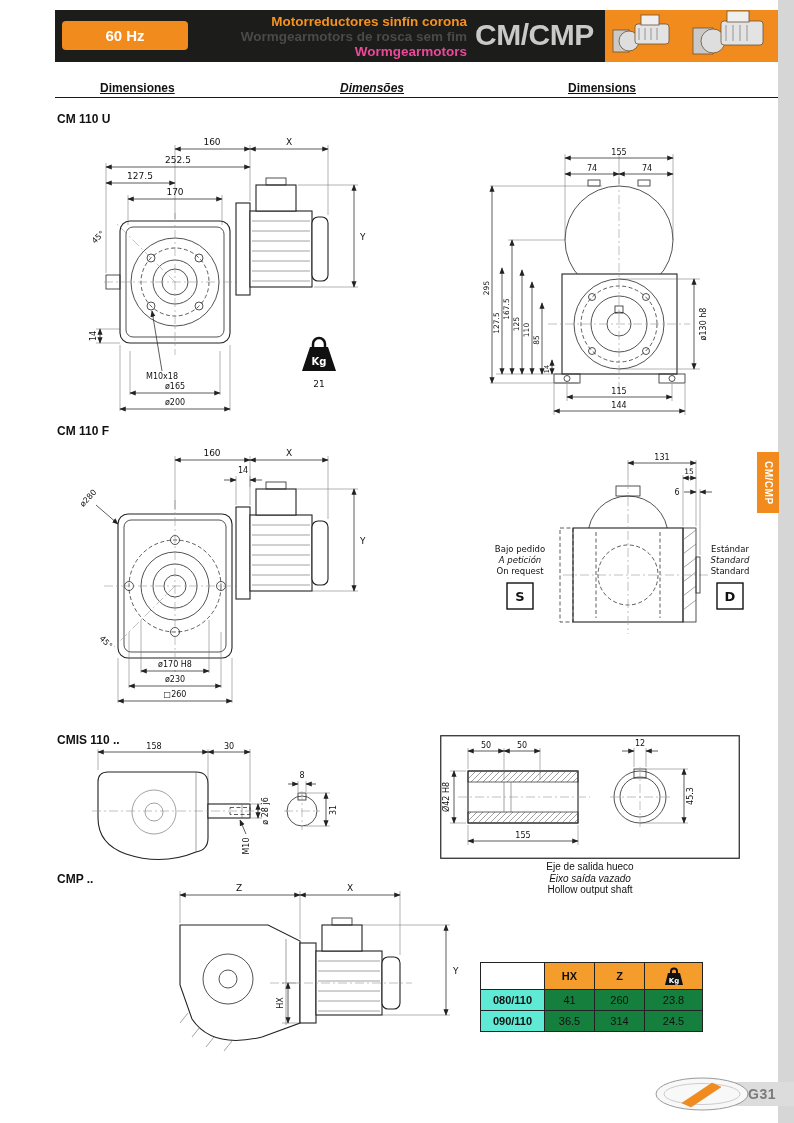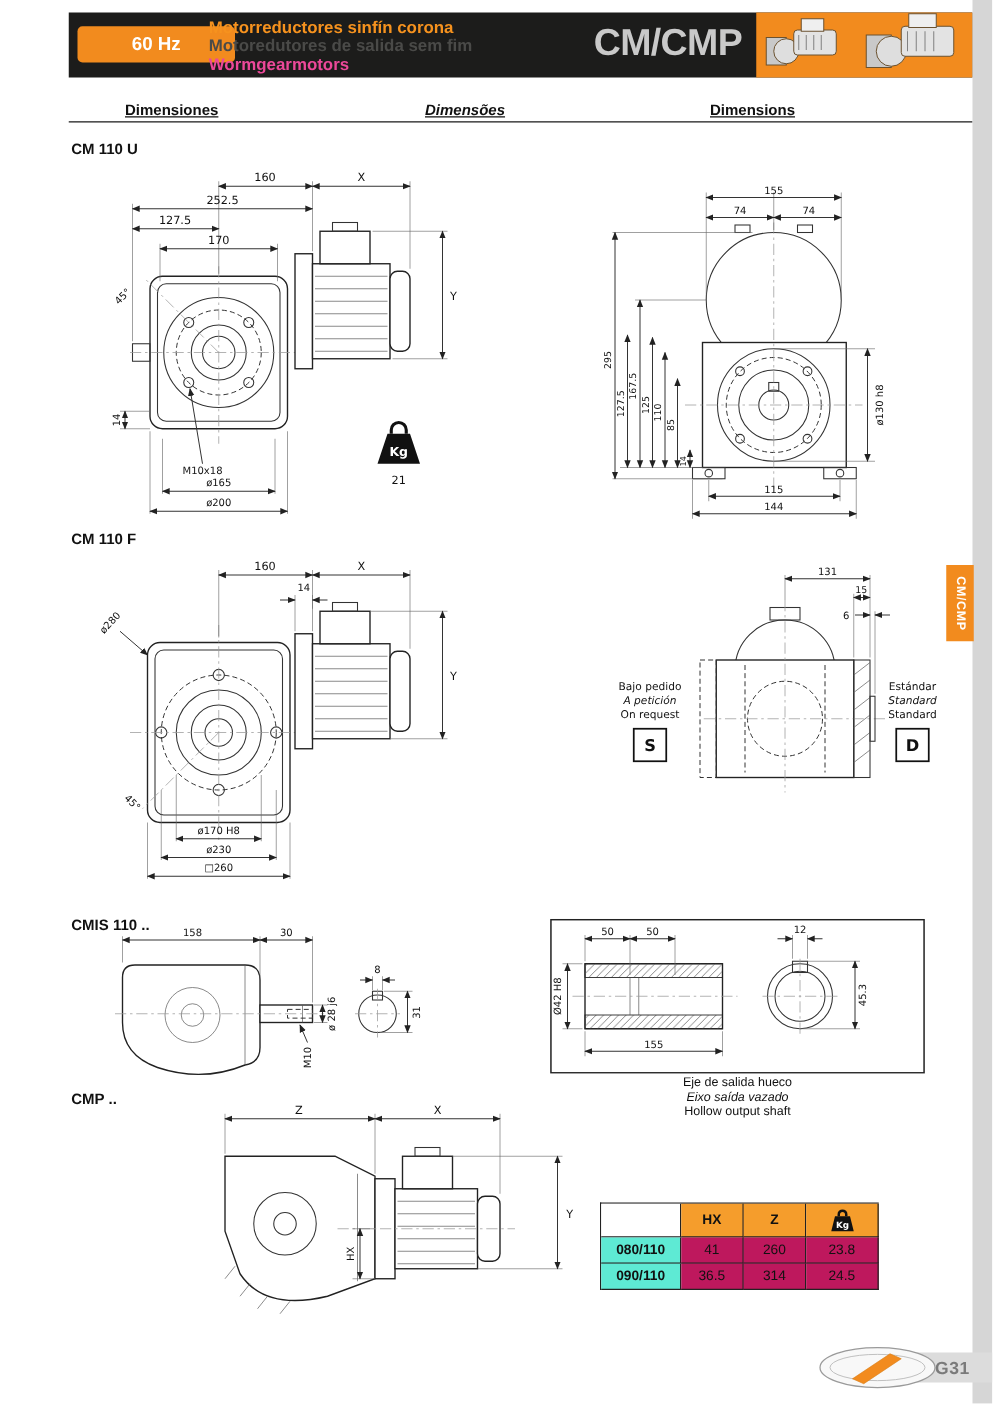--- a/index.html
+++ b/index.html
@@ -4,21 +4,21 @@
 <style>
   html,body{margin:0;padding:0;background:#fff}
   .page{position:relative;width:794px;height:1123px;background:#fff;overflow:hidden;
         font-family:"Liberation Sans",sans-serif;color:#111}
   .abs{position:absolute}
 
   
   .band{position:absolute;left:55px;top:10px;width:723px;height:52px;background:#1c1c1b}
   .badge{position:absolute;left:7px;top:11px;width:126px;height:29px;background:#F28B1E;
          border-radius:4px;color:#fff;font-weight:bold;font-size:15px;line-height:29px;text-align:center}
-  .titles{position:absolute;left:112px;top:4px;width:300px;font-weight:bold;
+  .titles{position:absolute;left:112px;top:4px;width:300px;text-align:right;font-weight:bold;
           font-size:13.5px;line-height:15px}
   .t-es{color:#F6921E}.t-pt{color:#4a4a48}.t-en{color:#ec4899}
   .product{position:absolute;left:420px;top:8px;font-size:30px;font-weight:bold;color:#c9c9c9;letter-spacing:-.5px}
   .photos{position:absolute;left:550px;top:0;width:173px;height:52px;background:#F28B1E}
 
   
   .colhead{position:absolute;top:81px;width:120px;font-weight:bold;font-size:12px;
            text-decoration:underline}
   .rule{position:absolute;left:55px;top:97px;width:723px;border-top:1.5px solid #1a1a1a}
 
@@ -44,21 +44,21 @@
   
   .caption{position:absolute;left:440px;top:861px;width:300px;text-align:center;font-size:10px;line-height:11.5px}
 
   
   .tbl{position:absolute;left:480px;top:962px;display:grid;grid-template-columns:64px 50px 50px 58px;
        border-top:1px solid #222;border-left:1px solid #222;font-size:11px}
   .tbl>div{border-right:1px solid #222;border-bottom:1px solid #222;display:flex;align-items:center;justify-content:center}
   .hdr{height:26px;background:#F59D2C;font-weight:bold}
   .hdr0{height:26px;background:#fff}
   .lbl{height:20px;background:#5eead4;font-weight:bold}
-  .val{height:20px;background:#be185d}
+  .val{height:20px;background:#15803d}
 
   
   .strip{position:absolute;left:778px;top:0;width:16px;height:1123px;background:#d6d6d6}
   .tab{position:absolute;left:757px;top:452px;width:22px;height:61px;background:#F28B1E;
        display:flex;align-items:center;justify-content:center}
   .tab span{writing-mode:vertical-rl;color:#fff;font-weight:bold;font-size:10px;letter-spacing:.5px}
   .pill{position:absolute;left:688px;top:1082px;width:106px;height:24px;background:#dcdcdc;border-radius:12px 0 0 12px}
   .gpage{position:absolute;left:748px;top:1086px;font-size:14px;font-weight:bold;color:#7a7a7a;letter-spacing:.5px}
 </style>
 </head>
@@ -74,21 +74,21 @@
     </pattern>
   </defs>
 </svg>
 
 <div class="page">
 
   <div class="band">
     <div class="badge">60 Hz</div>
     <div class="titles">
       <div class="t-es">Motorreductores sinfín corona</div>
-      <div class="t-pt">Motoredutores de salida sem fim</div>
+      <div class="t-pt">Wormgearmotors de rosca sem fim</div>
       <div class="t-en">Wormgearmotors</div>
     </div>
     <div class="product">CM/CMP</div>
     <div class="photos">
       <svg width="173" height="52" viewBox="0 0 173 52">
         <g>
           <rect x="8" y="20" width="16" height="22" fill="#c9c9c9" stroke="#6b5230" stroke-width="0.8"></rect>
           <circle cx="24" cy="31" r="10" fill="#dedede" stroke="#6b5230" stroke-width="0.8"></circle>
           <rect x="30" y="14" width="34" height="20" rx="3" fill="#e3e3e3" stroke="#6b5230" stroke-width="0.8"></rect>
           <line x1="34" y1="18" x2="34" y2="30" class="fin"></line>

